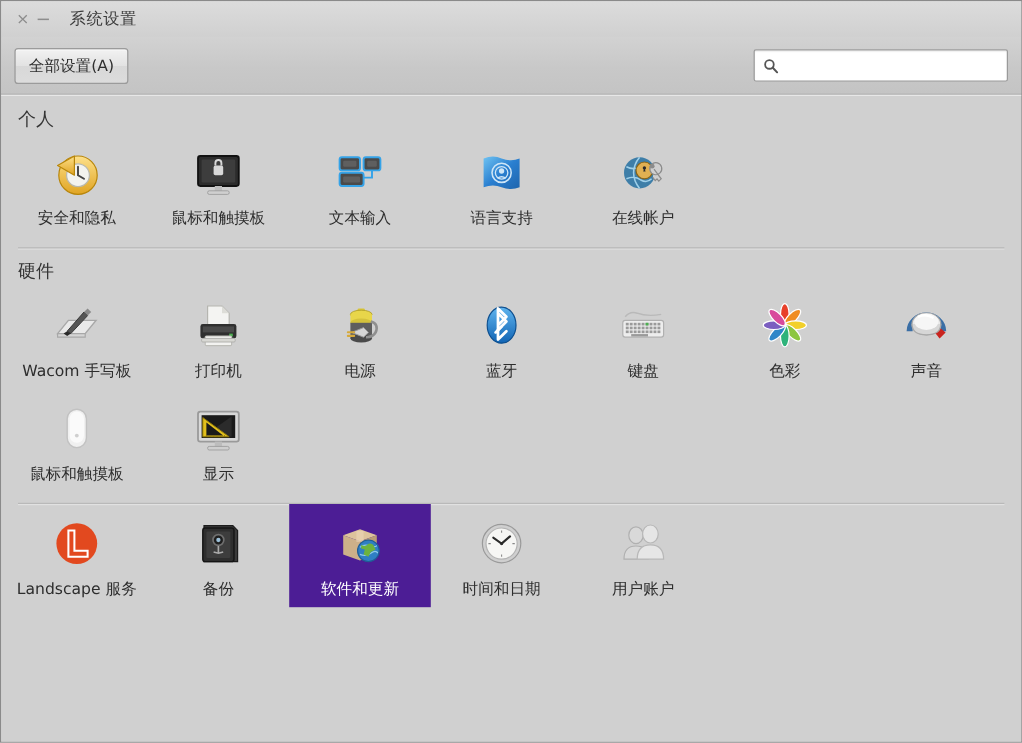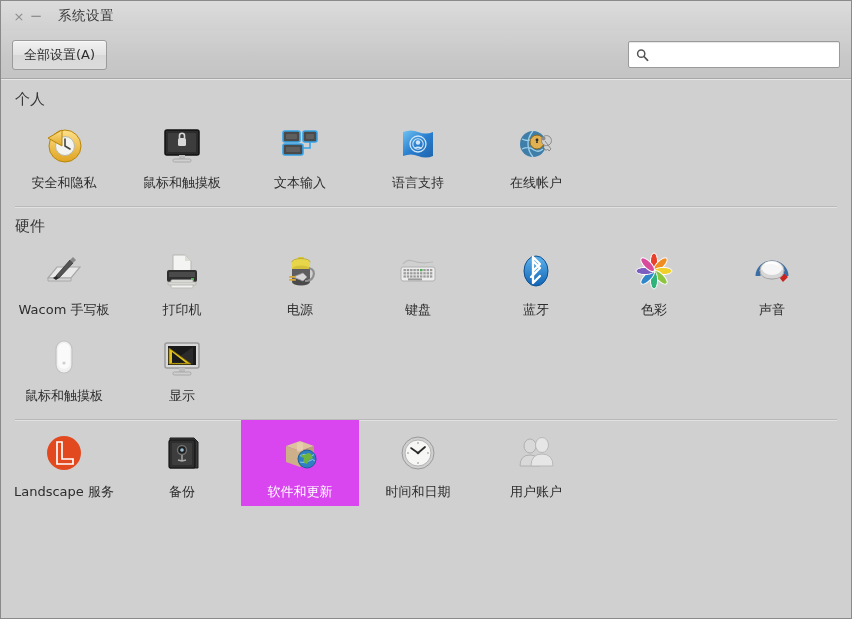--- a/index.html
+++ b/index.html
@@ -155,21 +155,21 @@
   }
   .tile .lbl {
     font-size: 13px;
     color: #2d2d2d;
     text-align: center;
     line-height: 1.17;
     width: 104px;
     word-break: break-word;
   }
   .tile.selected {
-    background: #d946ef;
+    background: #4c1d95;
   }
   .tile.selected .lbl { color: #ffffff; }
   .divider {
     height: 1px;
     background: #b9b9b9;
     margin: 9px 14px 0 14px;
     box-shadow: 0 1px 0 #e1e1e1;
   }
   svg { display: block; }
 </style>
@@ -331,20 +331,38 @@
               <ellipse cx="25" cy="21" rx="9" ry="3.5" fill="#d4c23c"></ellipse>
               <rect x="16" y="21" width="18" height="13" fill="#5e5e5e"></rect>
               <ellipse cx="25" cy="34" rx="9" ry="3.5" fill="#4a4a4a"></ellipse>
               <path d="M33 20 q7 2 4 9 q-2 4 -8 4" fill="none" stroke="#8f8f8f" stroke-width="2.2"></path>
               <path d="M17 29 l10 -4 l4 4 l-4 4 z" fill="#d6d6d6" stroke="#9a9a9a" stroke-width="0.8"></path>
               <rect x="13" y="28" width="7" height="1.8" rx="0.9" fill="#d6a93a"></rect>
               <rect x="13" y="31" width="7" height="1.8" rx="0.9" fill="#d6a93a"></rect>
             </svg>
           </span>
           <span class="lbl">电源</span>
+        </div>
+
+        <div class="tile">
+          <span class="ic">
+            <svg width="48" height="48" viewBox="0 0 48 48">
+              <defs>
+                  <linearGradient id="btg" x1="0" y1="0" x2="0" y2="1">
+                <stop offset="0" stop-color="#5fb4ee"></stop>
+                    <stop offset="1" stop-color="#1164b4"></stop>
+                  </linearGradient>
+                </defs>
+              <ellipse cx="24" cy="23" rx="12" ry="15" fill="url(#btg)" stroke="#0d4f8f" stroke-width="1"></ellipse>
+              <path d="M21 13 L28 20 L21 27 V9 L28 16 L21 23" fill="none" stroke="#ffffff" stroke-width="2.3" stroke-linejoin="round" stroke-linecap="round"></path>
+              <path d="M19 29 l5 -5" stroke="#ffffff" stroke-width="2.3" stroke-linecap="round"></path>
+              <path d="M21 27 v8 l7 -7" fill="none" stroke="#ffffff" stroke-width="2.3" stroke-linejoin="round" stroke-linecap="round"></path>
+            </svg>
+          </span>
+          <span class="lbl">蓝牙</span>
         </div>
 
         <div class="tile">
           <span class="ic">
             <svg width="48" height="48" viewBox="0 0 48 48">
               <path d="M9 16 q4 -5 10 -3 q8 3 20 1" fill="none" stroke="#b9b9b9" stroke-width="1.2"></path>
               <rect x="7" y="19" width="34" height="14" rx="2" fill="#ededed" stroke="#b0b0b0" stroke-width="1"></rect>
               <g fill="#9a9a9a">
                 <rect x="9.5" y="21" width="2.4" height="2.2"></rect>
                   <rect x="12.8" y="21" width="2.4" height="2.2"></rect>
@@ -377,38 +395,20 @@
               </g>
               <rect x="26" y="21" width="2.4" height="2.2" fill="#4caf50"></rect>
             </svg>
           </span>
           <span class="lbl">键盘</span>
         </div>
 
         <div class="tile">
           <span class="ic">
             <svg width="48" height="48" viewBox="0 0 48 48">
-              <defs>
-                  <linearGradient id="btg" x1="0" y1="0" x2="0" y2="1">
-                <stop offset="0" stop-color="#5fb4ee"></stop>
-                    <stop offset="1" stop-color="#1164b4"></stop>
-                  </linearGradient>
-                </defs>
-              <ellipse cx="24" cy="23" rx="12" ry="15" fill="url(#btg)" stroke="#0d4f8f" stroke-width="1"></ellipse>
-              <path d="M21 13 L28 20 L21 27 V9 L28 16 L21 23" fill="none" stroke="#ffffff" stroke-width="2.3" stroke-linejoin="round" stroke-linecap="round"></path>
-              <path d="M19 29 l5 -5" stroke="#ffffff" stroke-width="2.3" stroke-linecap="round"></path>
-              <path d="M21 27 v8 l7 -7" fill="none" stroke="#ffffff" stroke-width="2.3" stroke-linejoin="round" stroke-linecap="round"></path>
-            </svg>
-          </span>
-          <span class="lbl">蓝牙</span>
-        </div>
-
-        <div class="tile">
-          <span class="ic">
-            <svg width="48" height="48" viewBox="0 0 48 48">
               <g transform="translate(24,23)" stroke="#ffffff" stroke-width="1">
                 <ellipse cx="0" cy="-9" rx="3.6" ry="9" fill="#e8402a"></ellipse>
                 <ellipse cx="0" cy="-9" rx="3.6" ry="9" fill="#f08c20" transform="rotate(45)"></ellipse>
                 <ellipse cx="0" cy="-9" rx="3.6" ry="9" fill="#f2d02a" transform="rotate(90)"></ellipse>
                 <ellipse cx="0" cy="-9" rx="3.6" ry="9" fill="#8cc63f" transform="rotate(135)"></ellipse>
                 <ellipse cx="0" cy="-9" rx="3.6" ry="9" fill="#2eb37a" transform="rotate(180)"></ellipse>
                 <ellipse cx="0" cy="-9" rx="3.6" ry="9" fill="#2f86c8" transform="rotate(225)"></ellipse>
                 <ellipse cx="0" cy="-9" rx="3.6" ry="9" fill="#7b5ec0" transform="rotate(270)"></ellipse>
                 <ellipse cx="0" cy="-9" rx="3.6" ry="9" fill="#d84a9c" transform="rotate(315)"></ellipse>
               </g>

